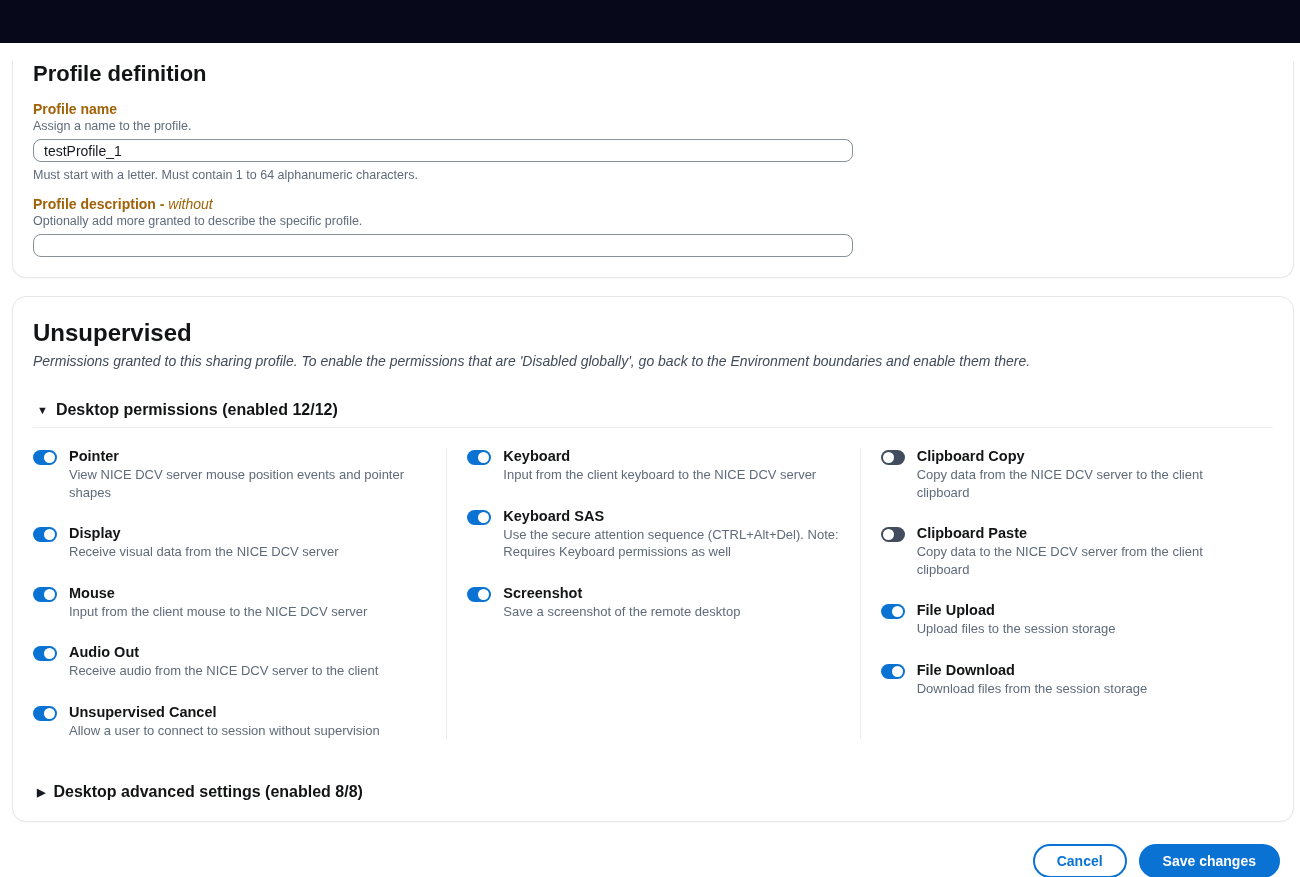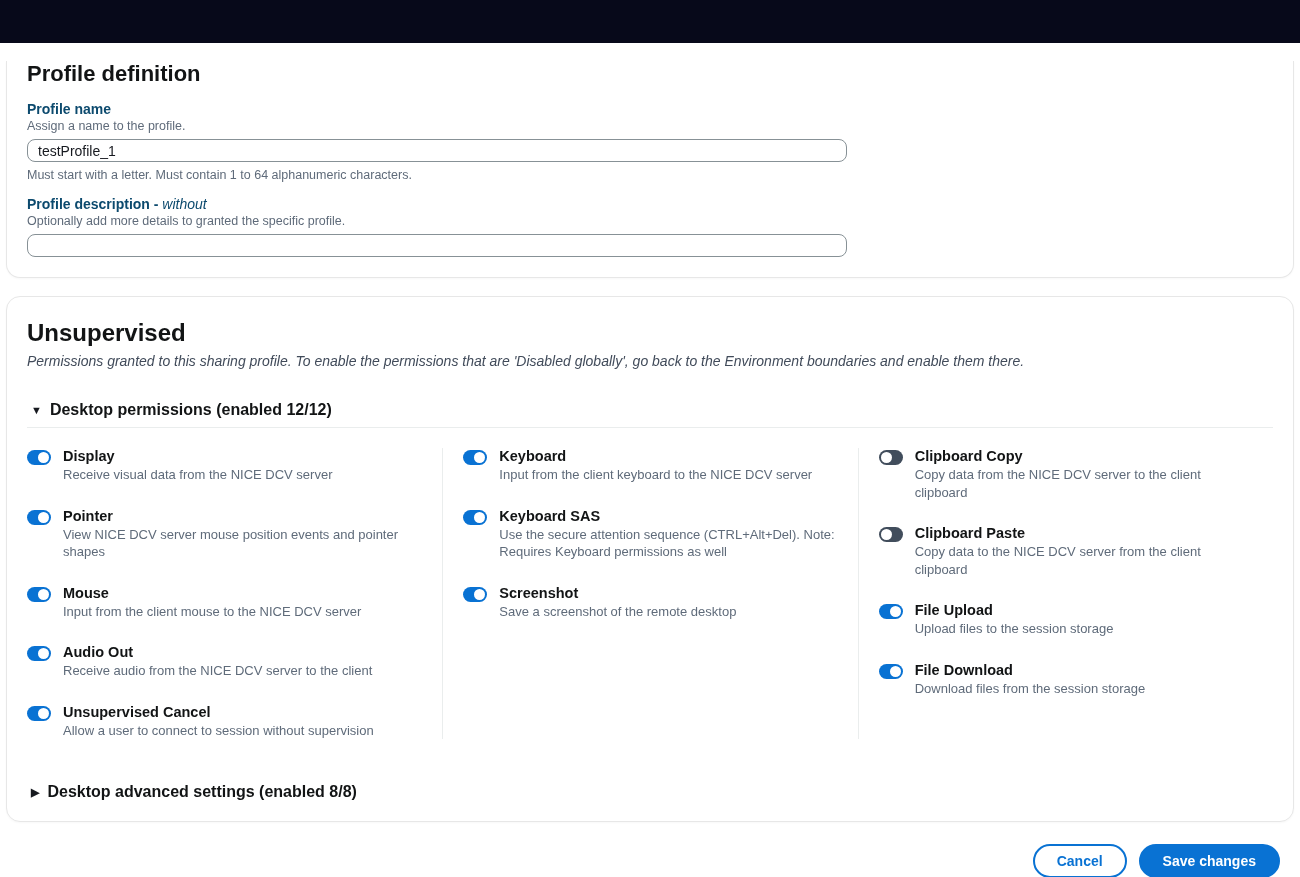--- a/index.html
+++ b/index.html
@@ -15,21 +15,21 @@
     height: 43px;
     width: 100%;
   }
   .page {
     padding: 0 6px 20px 6px;
   }
   .card {
     background: #fff;
     border: 1px solid #e7e7e7;
     border-radius: 14px;
-    margin: 0 0 18px 0;
+    margin: 0 0 18px 6px;
     padding: 0 20px 20px 20px;
     box-shadow: 0 1px 2px rgba(0,0,0,0.03);
   }
   .card.first {
     border-top-left-radius: 0;
     border-top-right-radius: 0;
     border-top: none;
     margin-top: 0;
   }
   h1.section-title {
@@ -47,21 +47,21 @@
   .perm-intro {
     font-size: 14px;
     color: #414b5a;
     margin: 0 0 14px 0;
     font-style: italic;
   }
   .field-label {
     font-size: 14px;
     font-weight: 700;
     margin-top: 14px;
-    color: #0c4a6e;
+    color: #a16207;
   }
   .field-label .optional {
     font-style: italic;
     font-weight: 500;
   }
   .field-sub {
     font-size: 12.5px;
     color: #5f6b7a;
     margin: 2px 0 6px 0;
   }
@@ -193,51 +193,51 @@
     <h1 class="section-title">Profile definition</h1>
 
     <div class="field-label">Profile name</div>
     <div class="field-sub">Assign a name to the profile.</div>
     <input class="text-input" type="text" value="testProfile_1" style="">
     <div class="hint">Must start with a letter. Must contain 1 to 64 alphanumeric characters.</div>
 
     <div class="field-label">
       <span>Profile description - </span><span class="optional">without</span>
     </div>
-    <div class="field-sub">Optionally add more details to granted the specific profile.</div>
+    <div class="field-sub">Optionally add more granted to describe the specific profile.</div>
     <input class="text-input" type="text" value="" style="">
   </div>
 
   <div class="card">
     <h1 class="perm-title">Unsupervised</h1>
     <p class="perm-intro">Permissions granted to this sharing profile. To enable the permissions that are 'Disabled globally', go back to the Environment boundaries and enable them there.</p>
 
     <div class="expand-header">
       <span class="tri">▼</span>
       <span>Desktop permissions (enabled 12/12)</span>
     </div>
 
     <div class="perm-grid">
       <div class="perm-col">
           <div class="perm-item">
             <div class="toggle on">
               <div class="knob"></div>
             </div>
             <div class="perm-body">
+              <div class="pname">Pointer</div>
+              <div class="pdesc">View NICE DCV server mouse position events and pointer shapes</div>
+            </div>
+          </div>
+          <div class="perm-item">
+            <div class="toggle on">
+              <div class="knob"></div>
+            </div>
+            <div class="perm-body">
               <div class="pname">Display</div>
               <div class="pdesc">Receive visual data from the NICE DCV server</div>
-            </div>
-          </div>
-          <div class="perm-item">
-            <div class="toggle on">
-              <div class="knob"></div>
-            </div>
-            <div class="perm-body">
-              <div class="pname">Pointer</div>
-              <div class="pdesc">View NICE DCV server mouse position events and pointer shapes</div>
             </div>
           </div>
           <div class="perm-item">
             <div class="toggle on">
               <div class="knob"></div>
             </div>
             <div class="perm-body">
               <div class="pname">Mouse</div>
               <div class="pdesc">Input from the client mouse to the NICE DCV server</div>
             </div>

